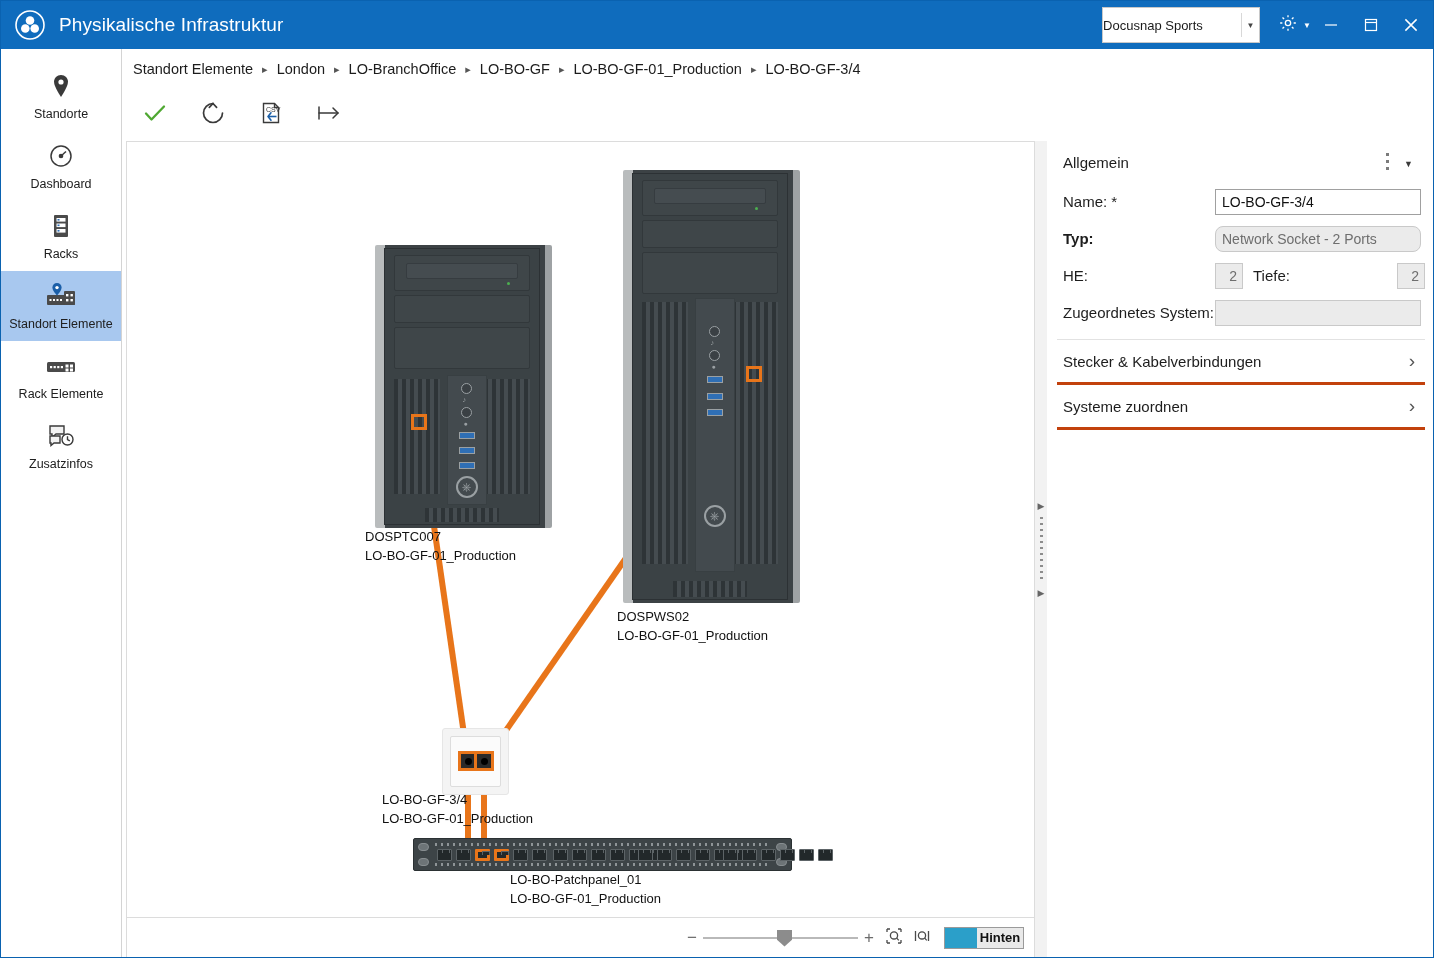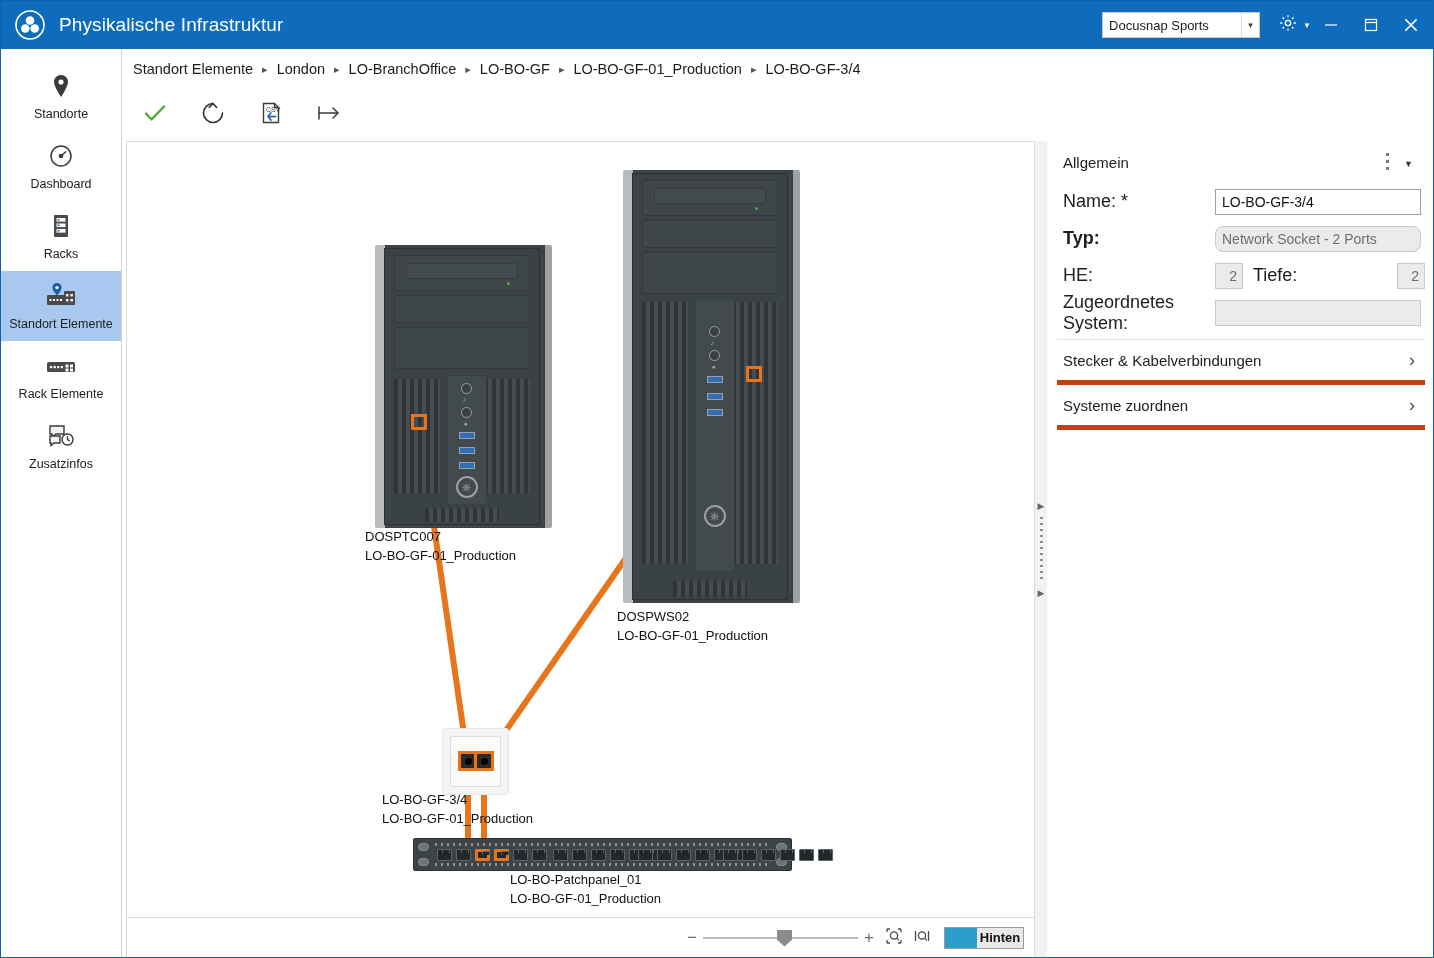--- a/index.html
+++ b/index.html
@@ -27,23 +27,23 @@
   .logo-wrap { margin-left: 12px; width: 34px; height: 34px; display:flex; align-items:center; justify-content:center; }
   .app-title {
     color: #ffffff; font-size: 19px; margin-left: 12px; letter-spacing: .1px;
     white-space: nowrap;
   }
   .tb-right {
     position: absolute; right: 0; top: 0; height: 48px;
     display: flex; align-items: center;
   }
   .combo {
-    width: 158px; height: 26px; background: #fff; border: 1px solid #c8c8c8;
+    width: 158px; height: 36px; background: #fff; border: 1px solid #c8c8c8;
     display: flex; align-items: center; position: relative;
-    font-size: 13px; color: #1a1a1a; padding-left: 6px; justify-content: flex-end;
+    font-size: 13px; color: #1a1a1a;  justify-content: flex-end;
   }
   .combo .combo-text { flex: 1; white-space: nowrap; overflow: hidden; }
   .combo .combo-arrow {
     width: 18px; height: 24px; border-left: 1px solid #d8d8d8;
     display: flex; align-items: center; justify-content: center;
     font-size: 8px; color: #444; background: #fff;
   }
   .gear-btn {
     margin-left: 18px; display: flex; align-items: center; color: #fff;
   }
@@ -238,36 +238,36 @@
   }
   .rp-dots {
     position:absolute; right: 36px; top: 12px; display:flex; flex-direction:column; gap:4px;
   }
   .rp-dots i { display:block; width:3px; height:3px; background:#7b7b7b; }
   .rp-caret { position:absolute; right: 12px; top: 18px; font-size: 9px; color:#3a3a3a; }
 
   .frm-row {
     display:flex; align-items:center; height: 37px; padding-left: 6px;
   }
-  .frm-lbl { font-size: 18px; color: #1d1d1d; }
+  .frm-lbl { font-size: 15px; color: #1d1d1d; }
   .txtbox {
     height: 26px; border: 1px solid #a0a0a0; background:#ffffff;
     display:flex; align-items:center; padding-left: 6px;
     font-size: 14px; color: #111;
   }
   .txtbox.ro { background: #ebebeb; border-color: #c9c9c9; color:#6e6e6e; }
   .numbox {
     height: 26px; width: 28px; border: 1px solid #c9c9c9; background:#ebebeb;
     display:flex; align-items:center; justify-content:flex-end; padding-right: 5px;
     font-size: 14px; color: #6e6e6e;
   }
   .sep-line { height:1px; background:#e2e2e2; margin: 8px 0 0 0; }
   .acc-row {
     height: 45px; display:flex; align-items:center; position:relative;
-    border-bottom: 5px solid #c2410c; padding-left: 6px;
+    border-bottom: 3px solid #c2410c; padding-left: 6px;
     font-size: 15px; color: #1d1d1d;
   }
   .acc-chev { position:absolute; right: 10px; font-size: 19px; color:#555; font-weight: 300; }
 </style>
 </head>
 <body>
 
 <div id="app">
 
   <div class="titlebar">

